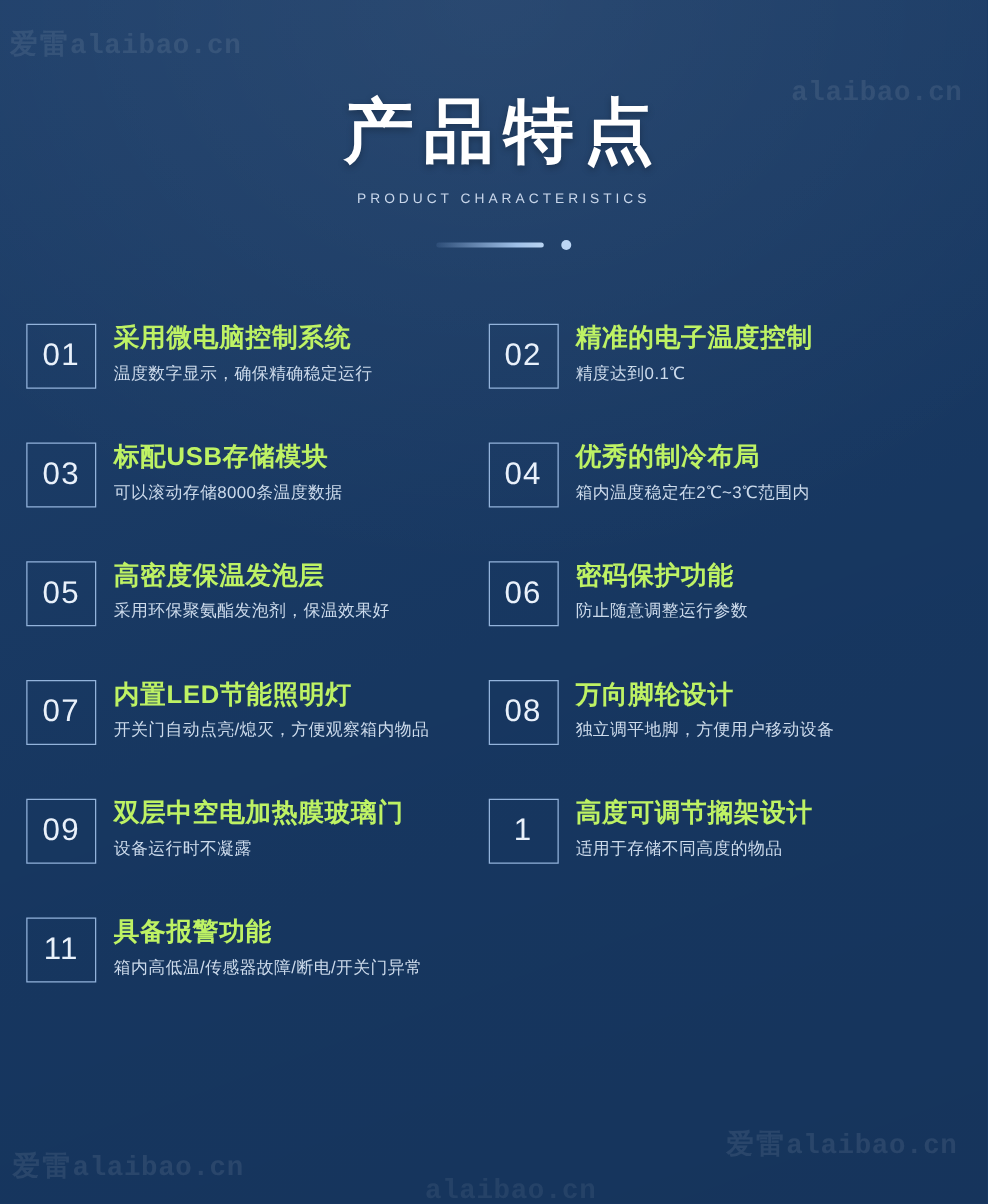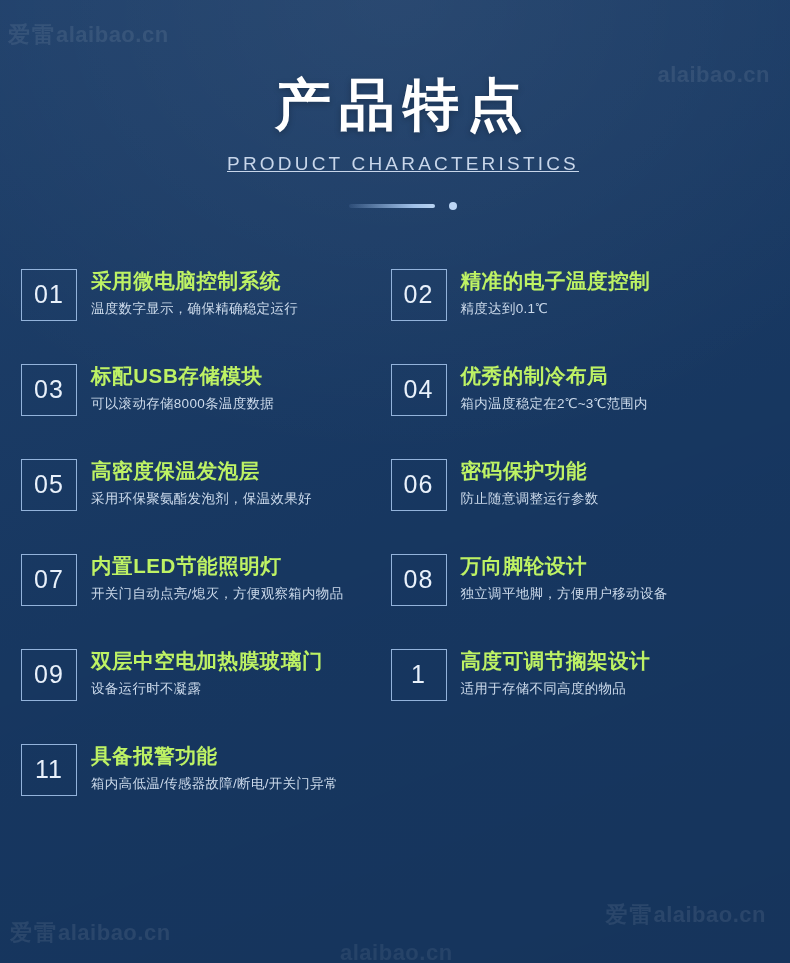--- a/index.html
+++ b/index.html
@@ -28,20 +28,21 @@
   
   .wm {
     position: absolute;
     color: rgba(255,255,255,0.085);
     font-size: 22px;
     font-weight: bold;
     letter-spacing: 0.5px;
     white-space: nowrap;
     pointer-events: none;
     user-select: none;
+    font-family: Liberation Mono, monospace;
   }
   .wm .cn { letter-spacing: 2px; }
   .wm-1 { left: 8px; top: 20px; }
   .wm-2 { right: 20px; top: 62px; }
   .wm-3 { left: 10px; top: 918px; }
   .wm-4 { right: 24px; top: 900px; }
   .wm-5 { left: 340px; top: 940px; opacity: 0.8; }
 
   .header {
     position: relative;
@@ -53,24 +54,23 @@
     color: #ffffff;
     font-size: 56px;
     font-weight: bold;
     letter-spacing: 8px;
     line-height: 1.12;
     margin: 0;
     text-shadow: 0 2px 6px rgba(0,0,0,0.25);
   }
   .subtitle {
     color: #c8d6ea;
-    font-size: 19px;
+    font-size: 11px;
     letter-spacing: 3.2px;
     margin-top: 16px;
-    text-decoration: underline;
   }
   .divider {
     margin: 26px auto 0 auto;
     width: 108px;
     height: 10px;
     position: relative;
   }
   .divider .bar {
     position: absolute;
     left: 0;

